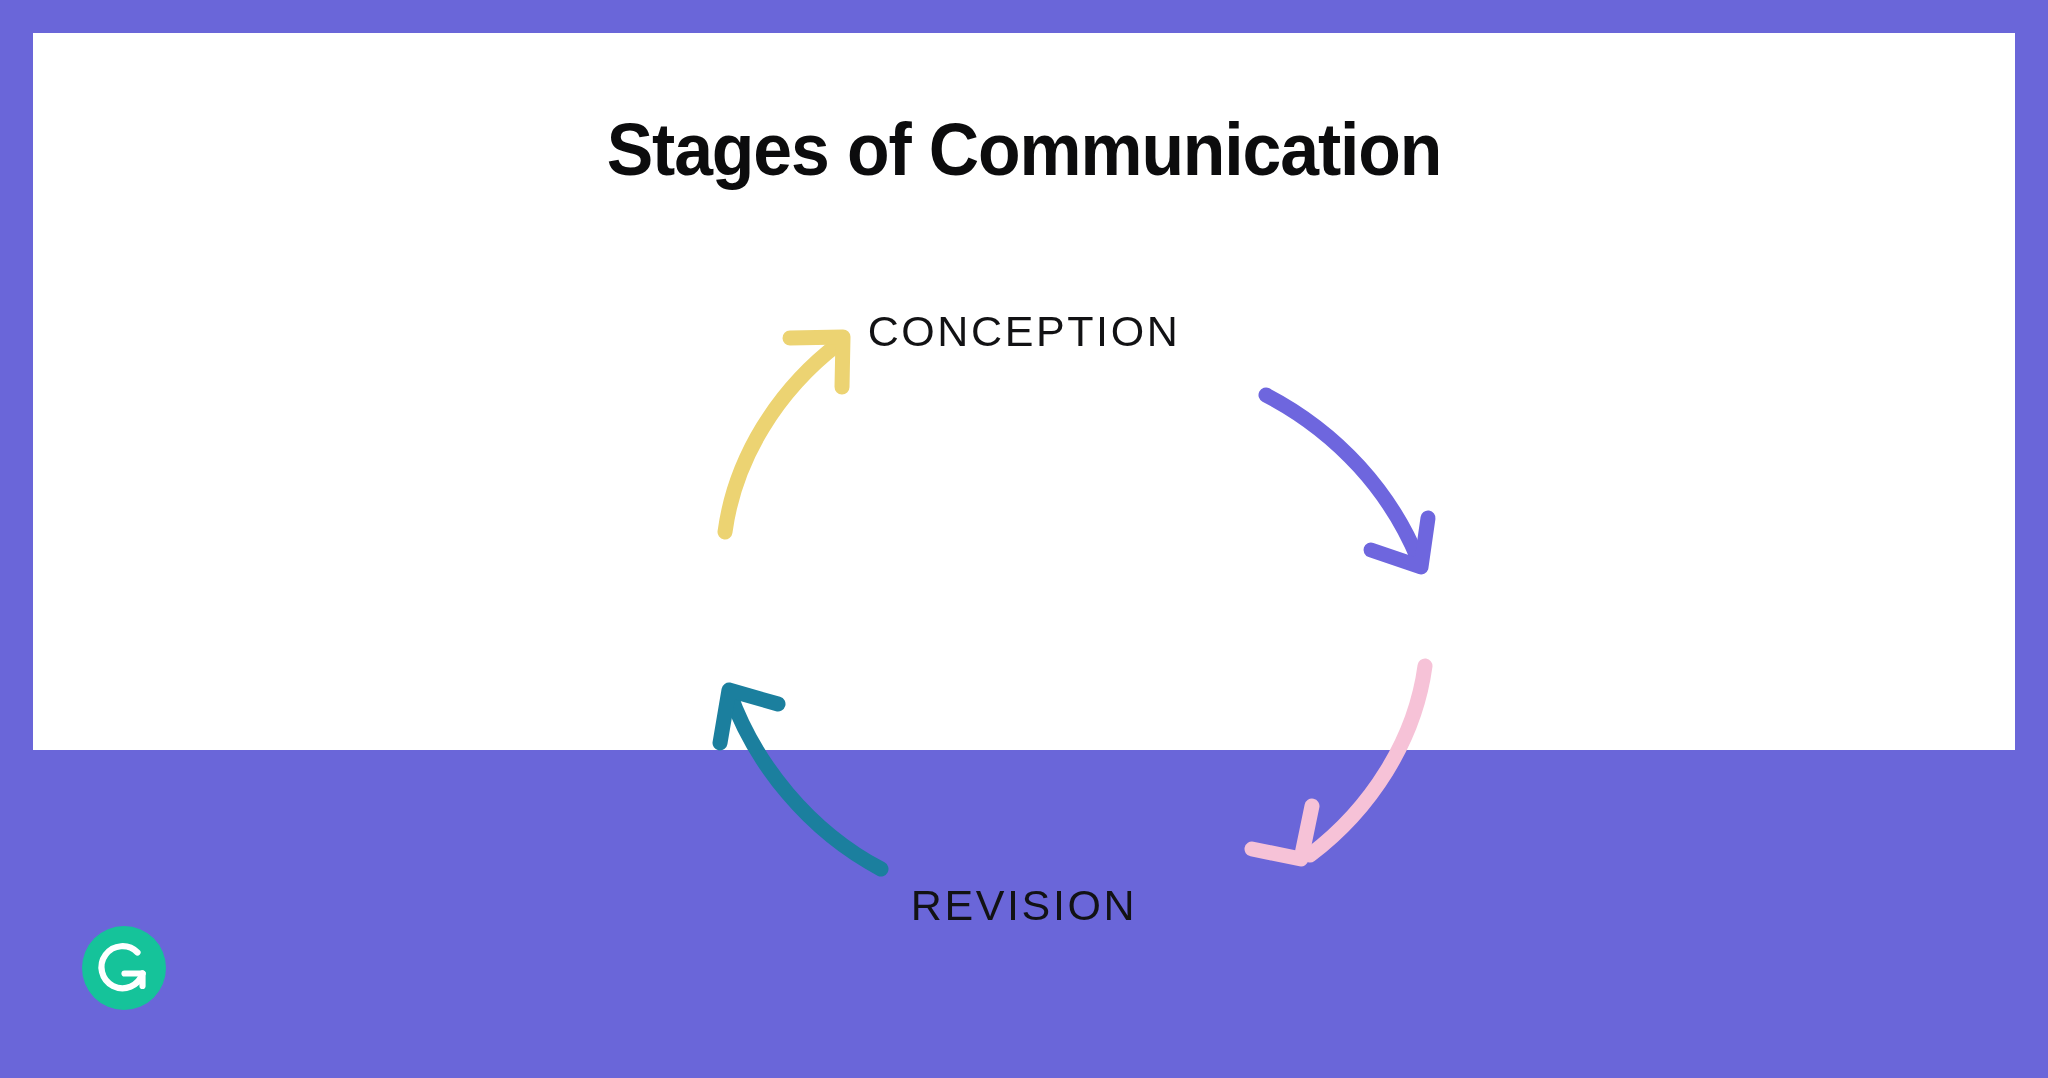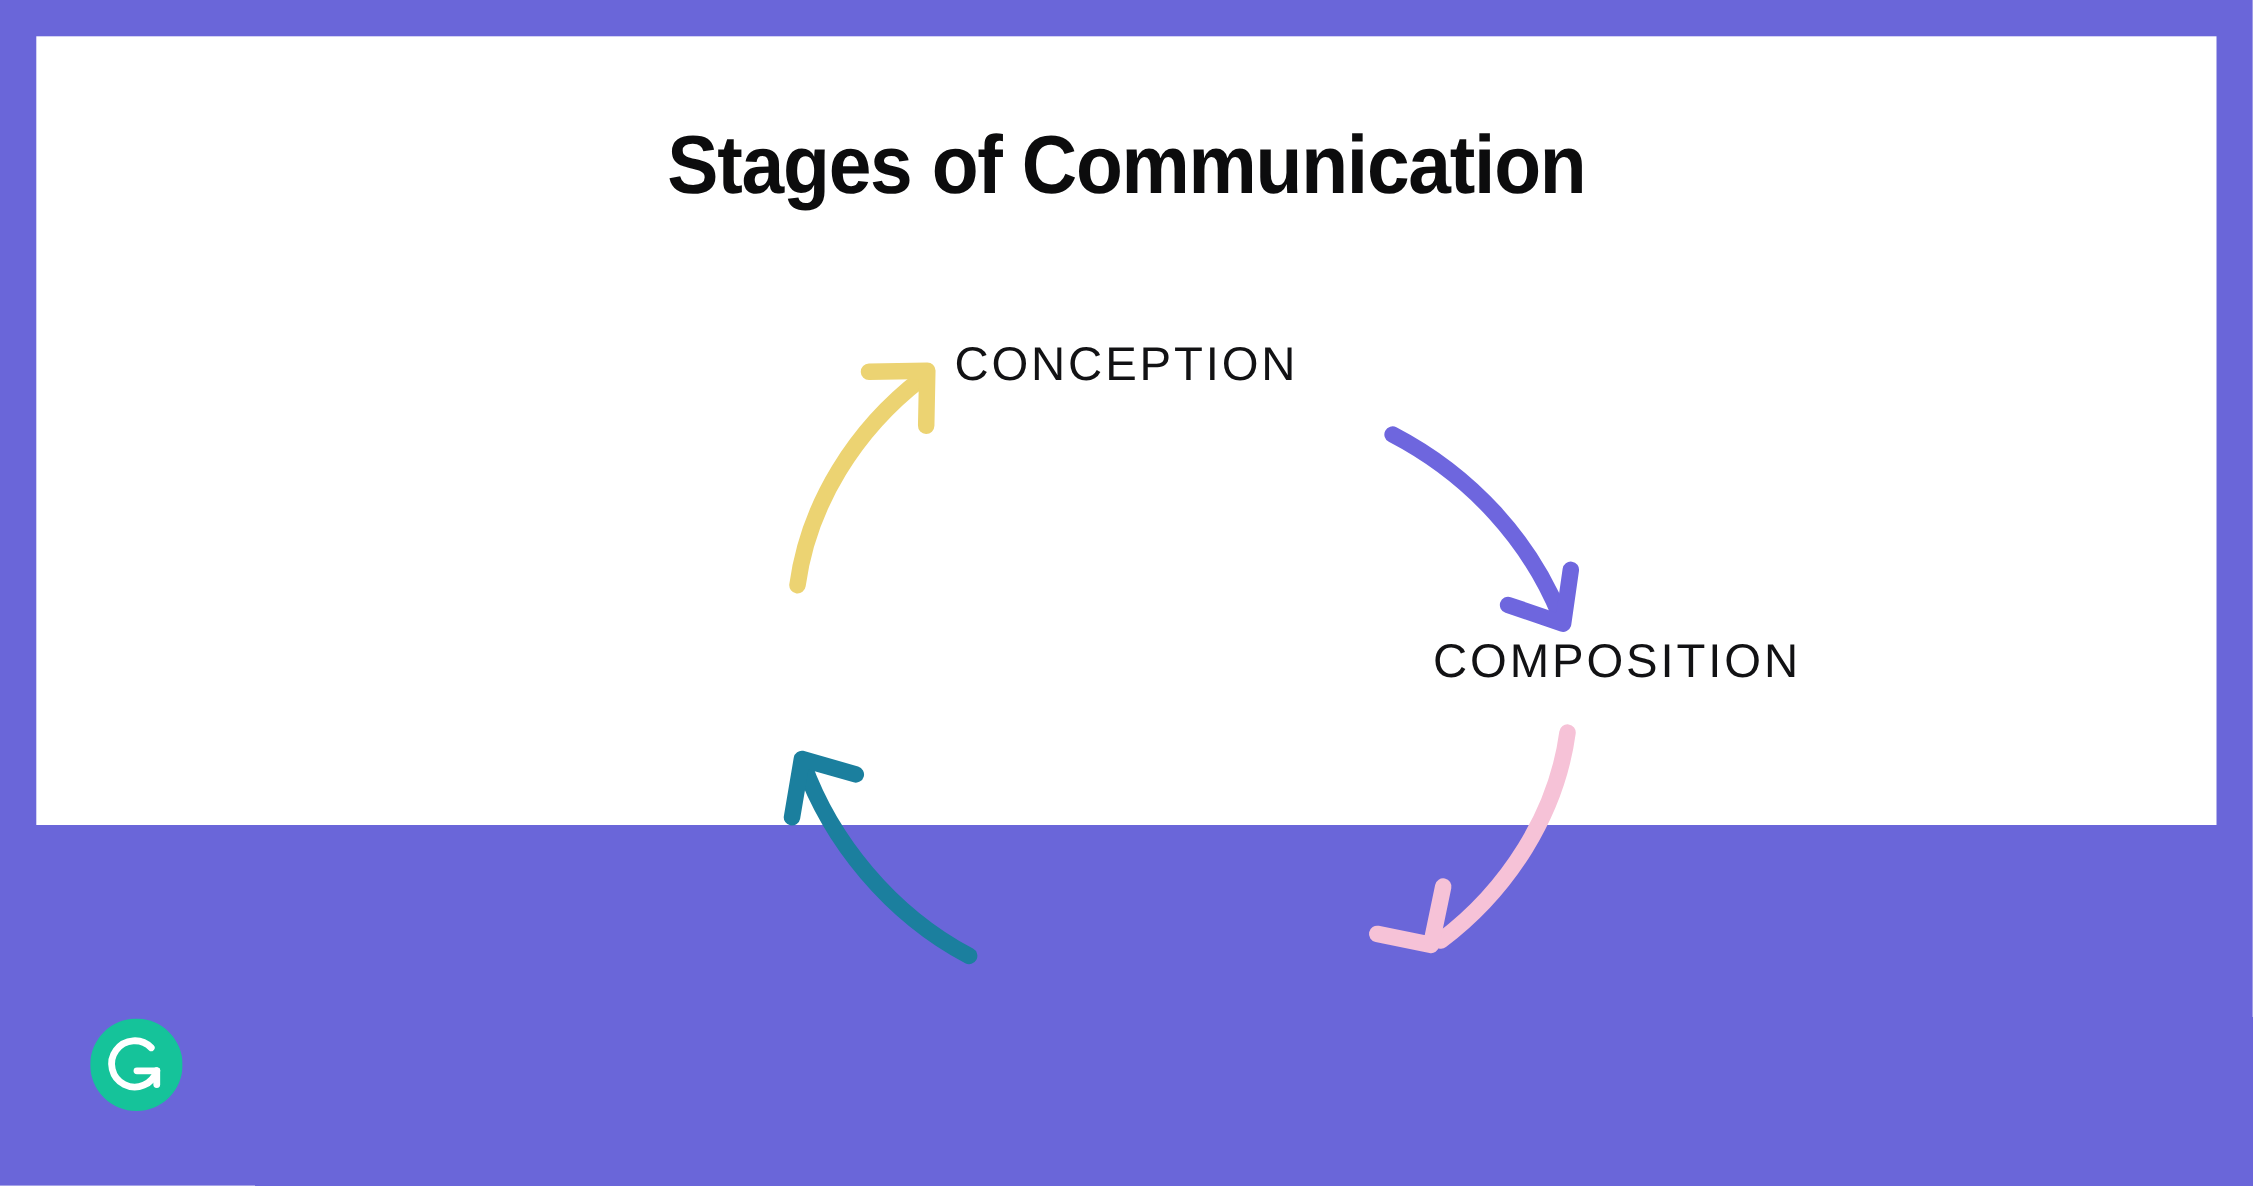--- a/index.html
+++ b/index.html
@@ -120,22 +120,22 @@
         </g>
 
         <g>
           <path d="M 692 499 C 702 425 745 357 805 311" fill="none" stroke="#ecd372" stroke-width="15" stroke-linecap="round" stroke-linejoin="round"></path>
           <path d="M 757 305 L 810 304 L 809 354" fill="none" stroke="#ecd372" stroke-width="15" stroke-linecap="round" stroke-linejoin="round"></path>
         </g>
       </svg>
 
       <div class="stage-label" id="label-conception">CONCEPTION</div>
 
-      <div class="stage-label" id="label-composition">COMPOSITION</div>
 
+      <div class="stage-label" id="label-revision">REVISION</div>
 
 
     </div>
 
     <svg id="logo" viewBox="0 0 84 84" xmlns="http://www.w3.org/2000/svg">
       <circle cx="42" cy="42" r="42" fill="#15c39a"></circle>
 
       <path d="M 55.5 26.5 A 21 21 0 1 0 60.5 47.5" fill="none" stroke="#ffffff" stroke-width="6.2" stroke-linecap="round"></path>
 
       <path d="M 60.5 47.5 L 42.5 47.5" fill="none" stroke="#ffffff" stroke-width="6.2" stroke-linecap="round"></path>

